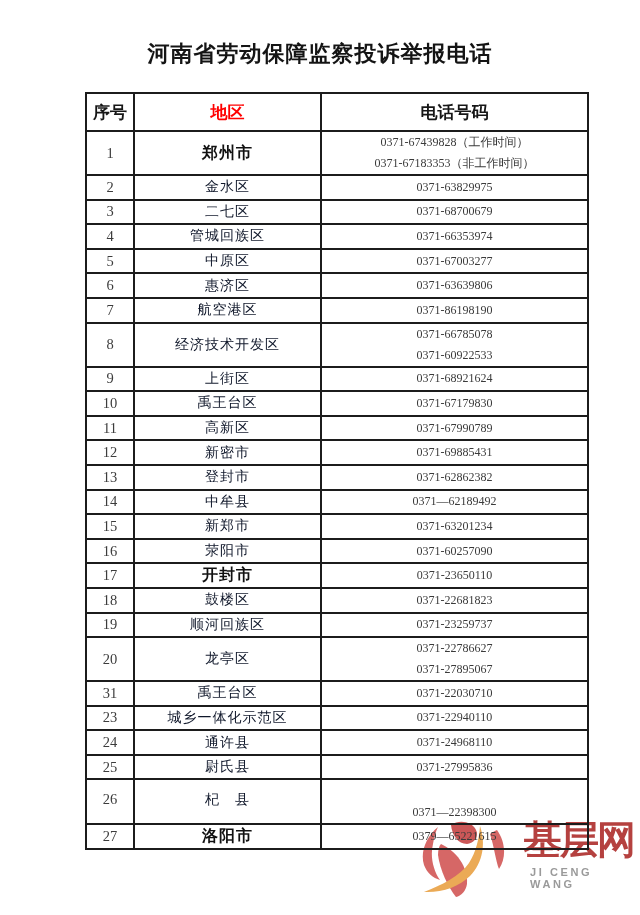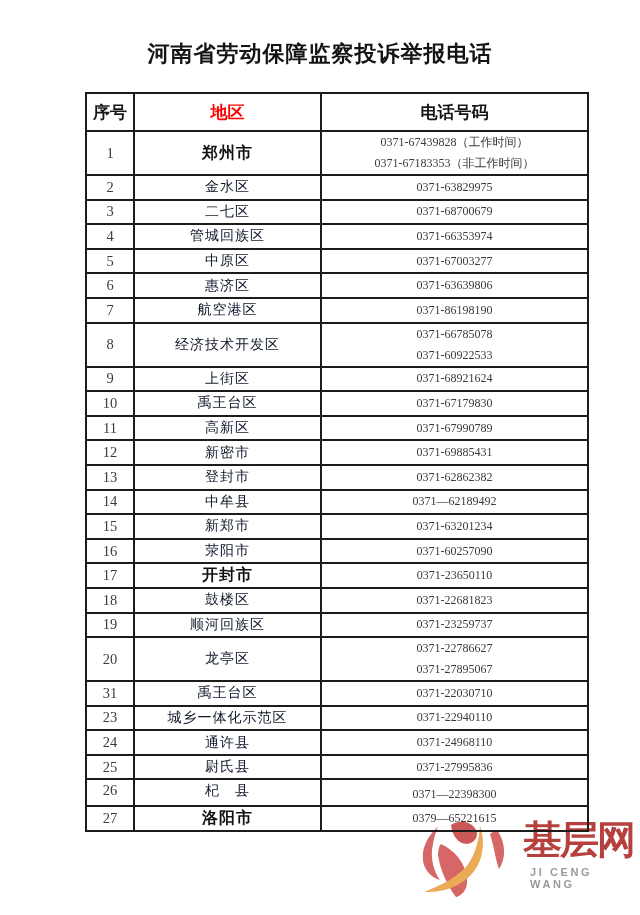--- a/index.html
+++ b/index.html
@@ -78,21 +78,21 @@
     color: #111111;
     margin-top: 20px;
   }
   td.c-phone {
     font-size: 12px;
     color: #3a3a3a;
   }
   td.c-phone div { line-height: 21px; }
   tr.partial { height: 37px; }
   tr.partial td { vertical-align: top; }
-  tr.partial td div, tr.partial td { padding-top: 2px; }
+  tr.partial td div, tr.partial td { padding-top: 11px; }
   
   .watermark {
     position: absolute;
     z-index: 0;
     left: 0; top: 0; right: 0; bottom: 0;
     pointer-events: none;
   }
   .wm-logo {
     position: absolute;
     left: 413px;

